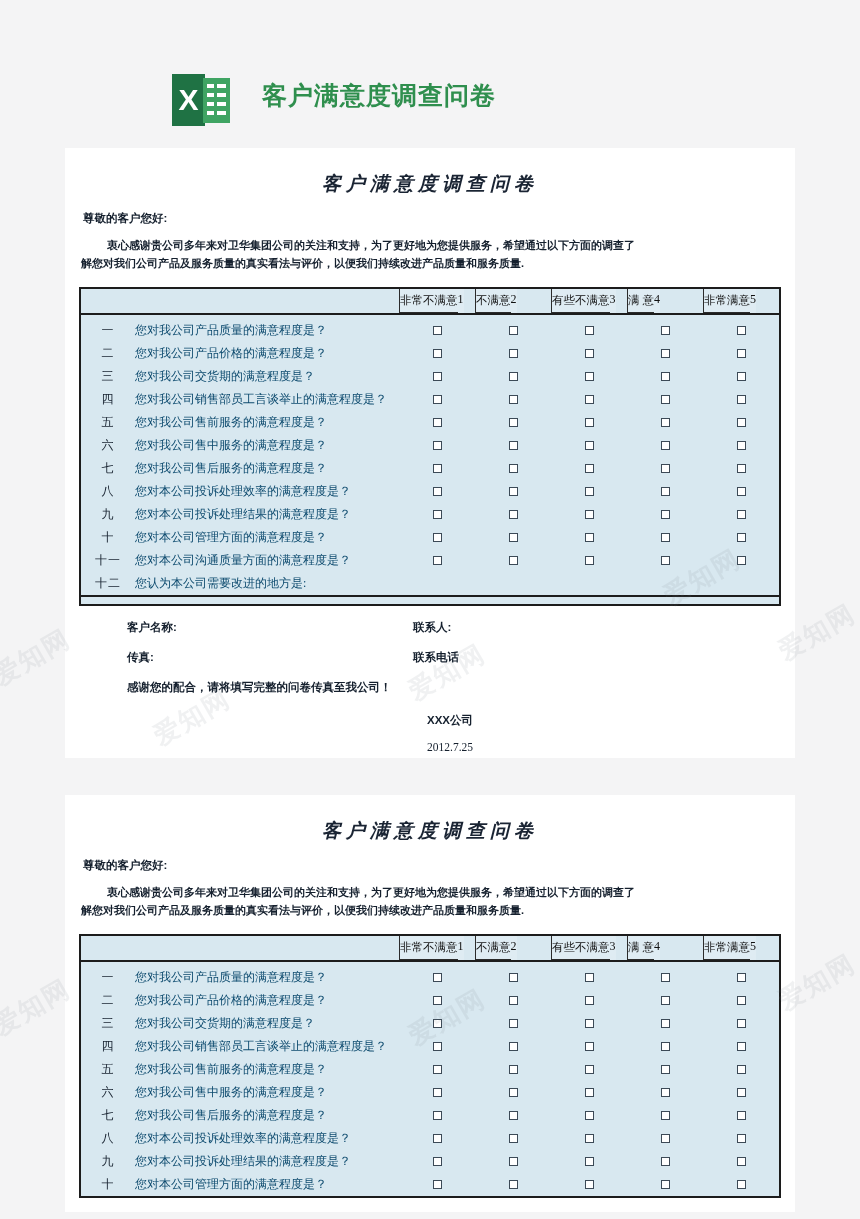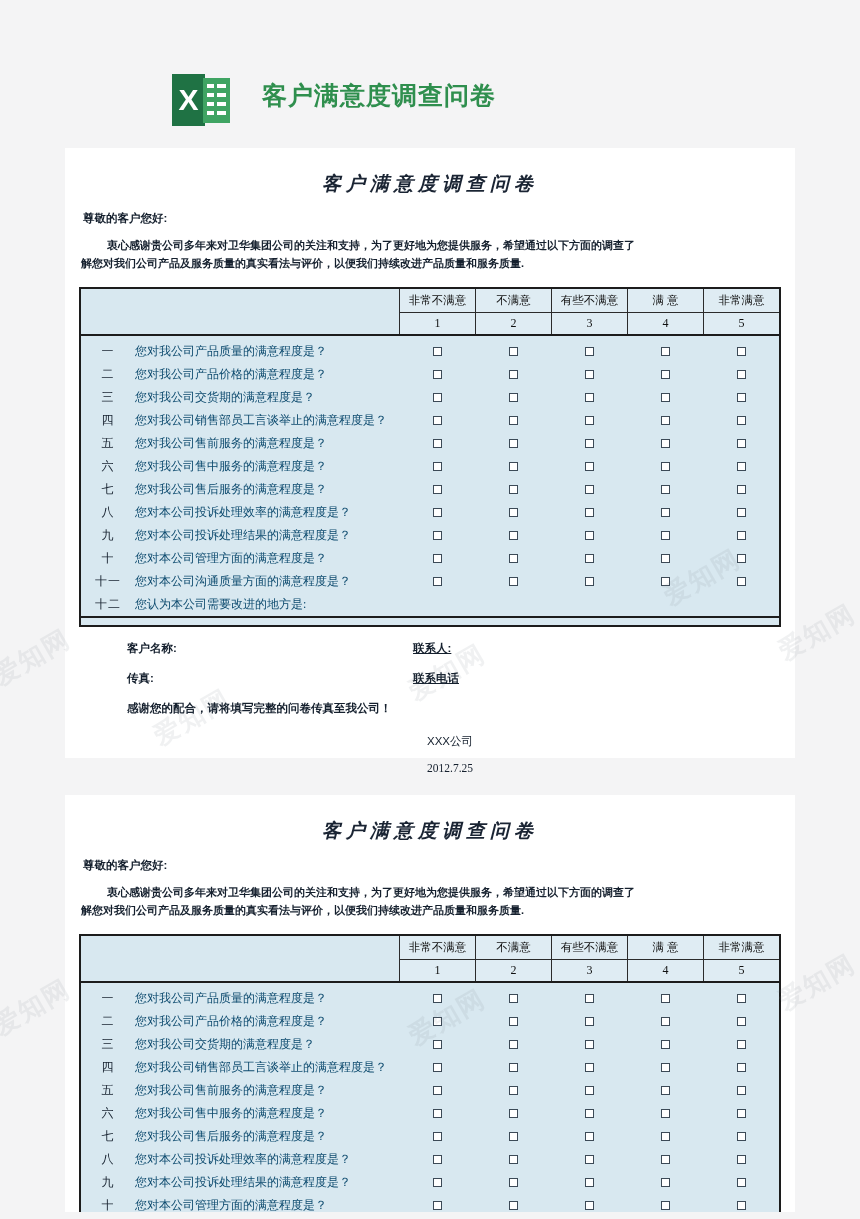--- a/index.html
+++ b/index.html
@@ -148,21 +148,21 @@
     display: flex;
     align-items: stretch;
     border-bottom: 2px solid #1c1c1c;
   }
   .head-spacer { width: 318px; flex: 0 0 auto; }
   .head-cols { flex: 1 1 auto; display: flex; }
   .head-col {
     flex: 1 1 0;
     border-left: 1px solid #2b2b2b;
     display: flex;
-    flex-direction: column;
+    flex-direction: row;
   }
   .head-col:first-child { border-left: 1px solid #2b2b2b; }
   .head-label {
     text-align: center;
     font-family: "Liberation Serif", "DejaVu Serif", serif;
     font-size: 11.5px;
     color: #101010;
     padding: 4px 0 4px 0;
     border-bottom: 1px solid #2b2b2b;
     background: #dfecf3;
@@ -221,31 +221,31 @@
   
   .doc-foot { padding: 14px 14px 0 14px; }
   .foot-row {
     display: flex;
     font-size: 11.5px;
     font-weight: bold;
     color: #15202e;
     margin-bottom: 15px;
   }
   .foot-a { width: 320px; padding-left: 34px; flex: 0 0 auto; }
-  .foot-b { flex: 1 1 auto; text-decoration: underline; }
+  .foot-b { flex: 1 1 auto; }
   .foot-thanks {
     font-size: 11.5px;
     font-weight: bold;
     color: #15202e;
     padding-left: 34px;
     margin-bottom: 18px;
   }
   .foot-company {
     font-size: 11.5px;
-    font-weight: normal;
+    font-weight: bold;
     color: #15202e;
     text-align: center;
     padding-left: 40px;
     margin-bottom: 13px;
   }
   .foot-date {
     font-size: 11.5px;
     font-weight: normal;
     color: #15202e;
     text-align: center;

